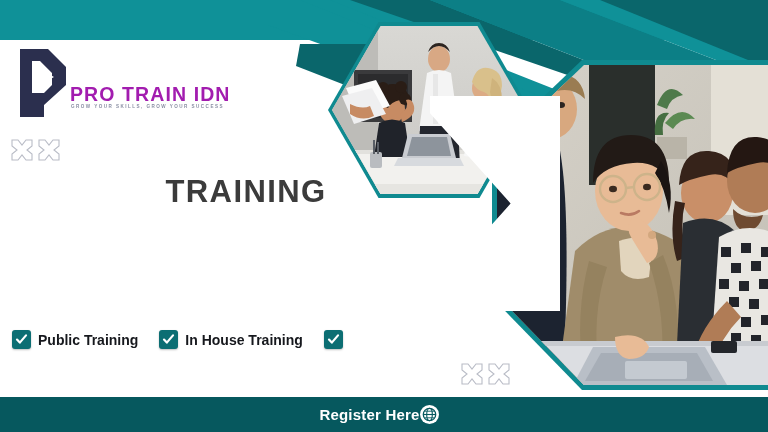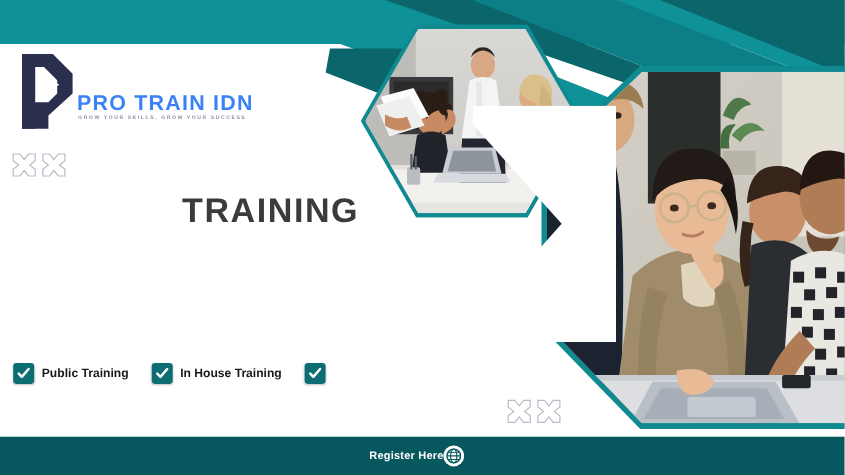--- a/index.html
+++ b/index.html
@@ -76,21 +76,21 @@
 
   
   #logo{
     position:absolute; left:14px; top:47px;
     width:170px; height:75px;
   }
   #logo-mark{ position:absolute; left:0; top:0; width:58px; height:72px; }
   #logo-text{
     position:absolute; left:56px; top:36px;
     font-size:19.5px; font-weight:700; letter-spacing:1.1px;
-    color:#3b82f6; white-space:nowrap;
+    color:#a21caf; white-space:nowrap;
     font-family:"Liberation Sans", sans-serif;
   }
   #logo-tagline{
     position:absolute; left:57px; top:57px;
     font-size:4.6px; font-weight:700; letter-spacing:1.45px;
     color:#8a8fa3; white-space:nowrap;
     font-family:"Liberation Sans", sans-serif;
   }
 
   
@@ -122,34 +122,34 @@
   .option + .option{ margin-left:21px; }
   .cb{
     width:19px; height:19px; flex:0 0 19px;
     background:#0c6e73; border-radius:3px;
     display:flex; align-items:center; justify-content:center;
     margin-right:7px;
     box-shadow:0 1px 2px rgba(0,0,0,.25);
   }
   .cb svg{ display:block; }
   .option-label{
-    font-size:11px; font-weight:700; color:#16181d;
+    font-size:14px; font-weight:700; color:#16181d;
     white-space:nowrap;
     font-family:"Liberation Sans", sans-serif;
   }
 
   
   #footer{
     position:absolute; left:0; bottom:0; width:768px; height:35px;
     background:#06585e;
     display:flex; align-items:center; justify-content:center;
     z-index:20;
   }
   #footer-register{
-    color:#ffffff; font-size:10px; font-weight:700; letter-spacing:.2px;
+    color:#ffffff; font-size:15px; font-weight:700; letter-spacing:.2px;
     font-family:"Liberation Sans", sans-serif;
   }
   #globe-wrap{
     width:19px; height:19px; border-radius:50%;
     background:#ffffff;
     display:flex; align-items:center; justify-content:center;
     margin-right:10px;
   }
   #footer-url{
     color:#ffffff; font-size:14px; font-weight:700; letter-spacing:.2px;

